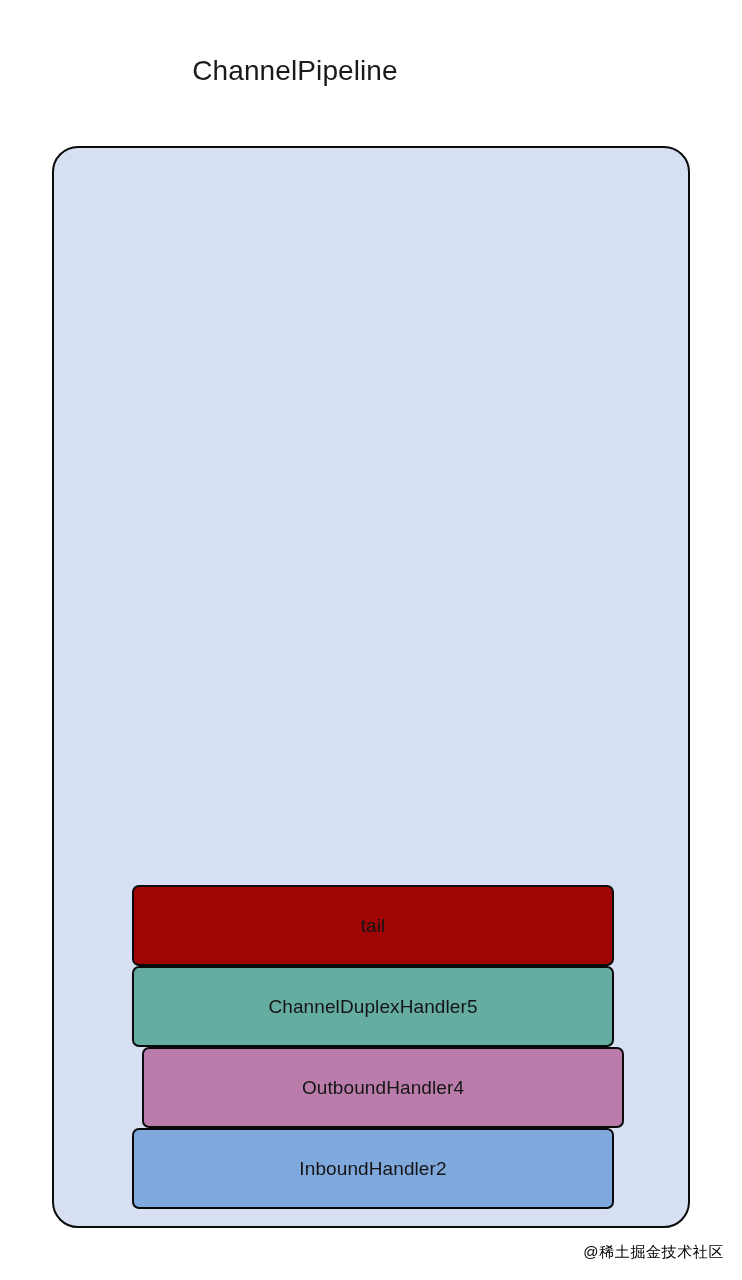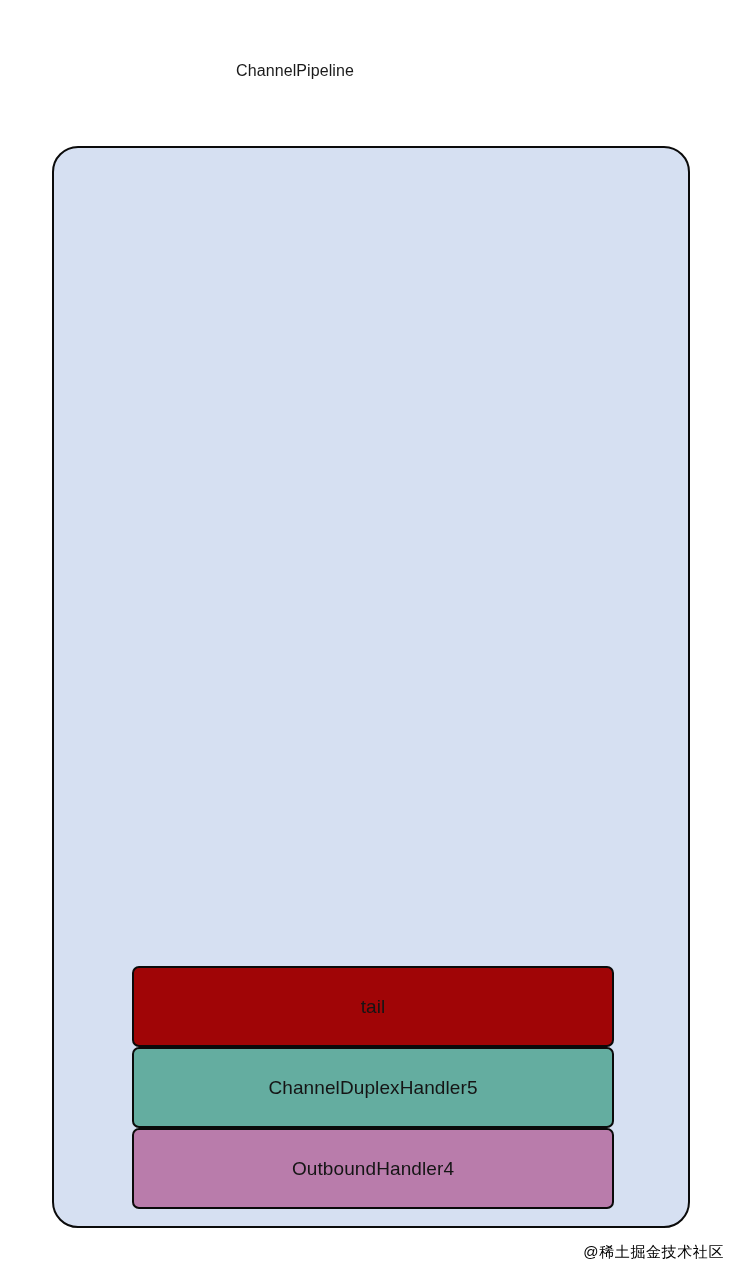--- a/index.html
+++ b/index.html
@@ -20,21 +20,21 @@
     inset: 0;
   }
 
   
   .diagram-title {
     position: absolute;
     top: 58px;
     left: 0;
     width: 590px;
     text-align: center;
-    font-size: 16px;
+    font-size: 28px;
     line-height: 26px;
     color: #1a1a1a;
     letter-spacing: 0.1px;
   }
 
   
   .pipeline-container {
     position: absolute;
     left: 52px;
     top: 146px;
@@ -75,20 +75,21 @@
   }
 
   .handler-box.type-endpoint {
     background: #a00506;
   }
   .handler-box.type-duplex {
     background: #64ada0;
   }
   .handler-box.type-outbound {
     background: #b97cab;
+    margin-left: 10px;
   }
   .handler-box.type-inbound {
     background: #7fa8dd;
   }
 
   
   .watermark {
     position: absolute;
     right: 18px;
     bottom: 18px;
@@ -116,20 +117,23 @@
 
       <div class="handler-box type-duplex">
         <span>ChannelDuplexHandler5</span>
       </div>
 
       <div class="handler-box type-outbound">
         <span>OutboundHandler4</span>
       </div>
 
 
+      <div class="handler-box type-inbound">
+        <span>InboundHandler2</span>
+      </div>
 
 
 
     </div>
   </div>
 
   <div class="watermark">@稀土掘金技术社区</div>
 
 </div>
 

